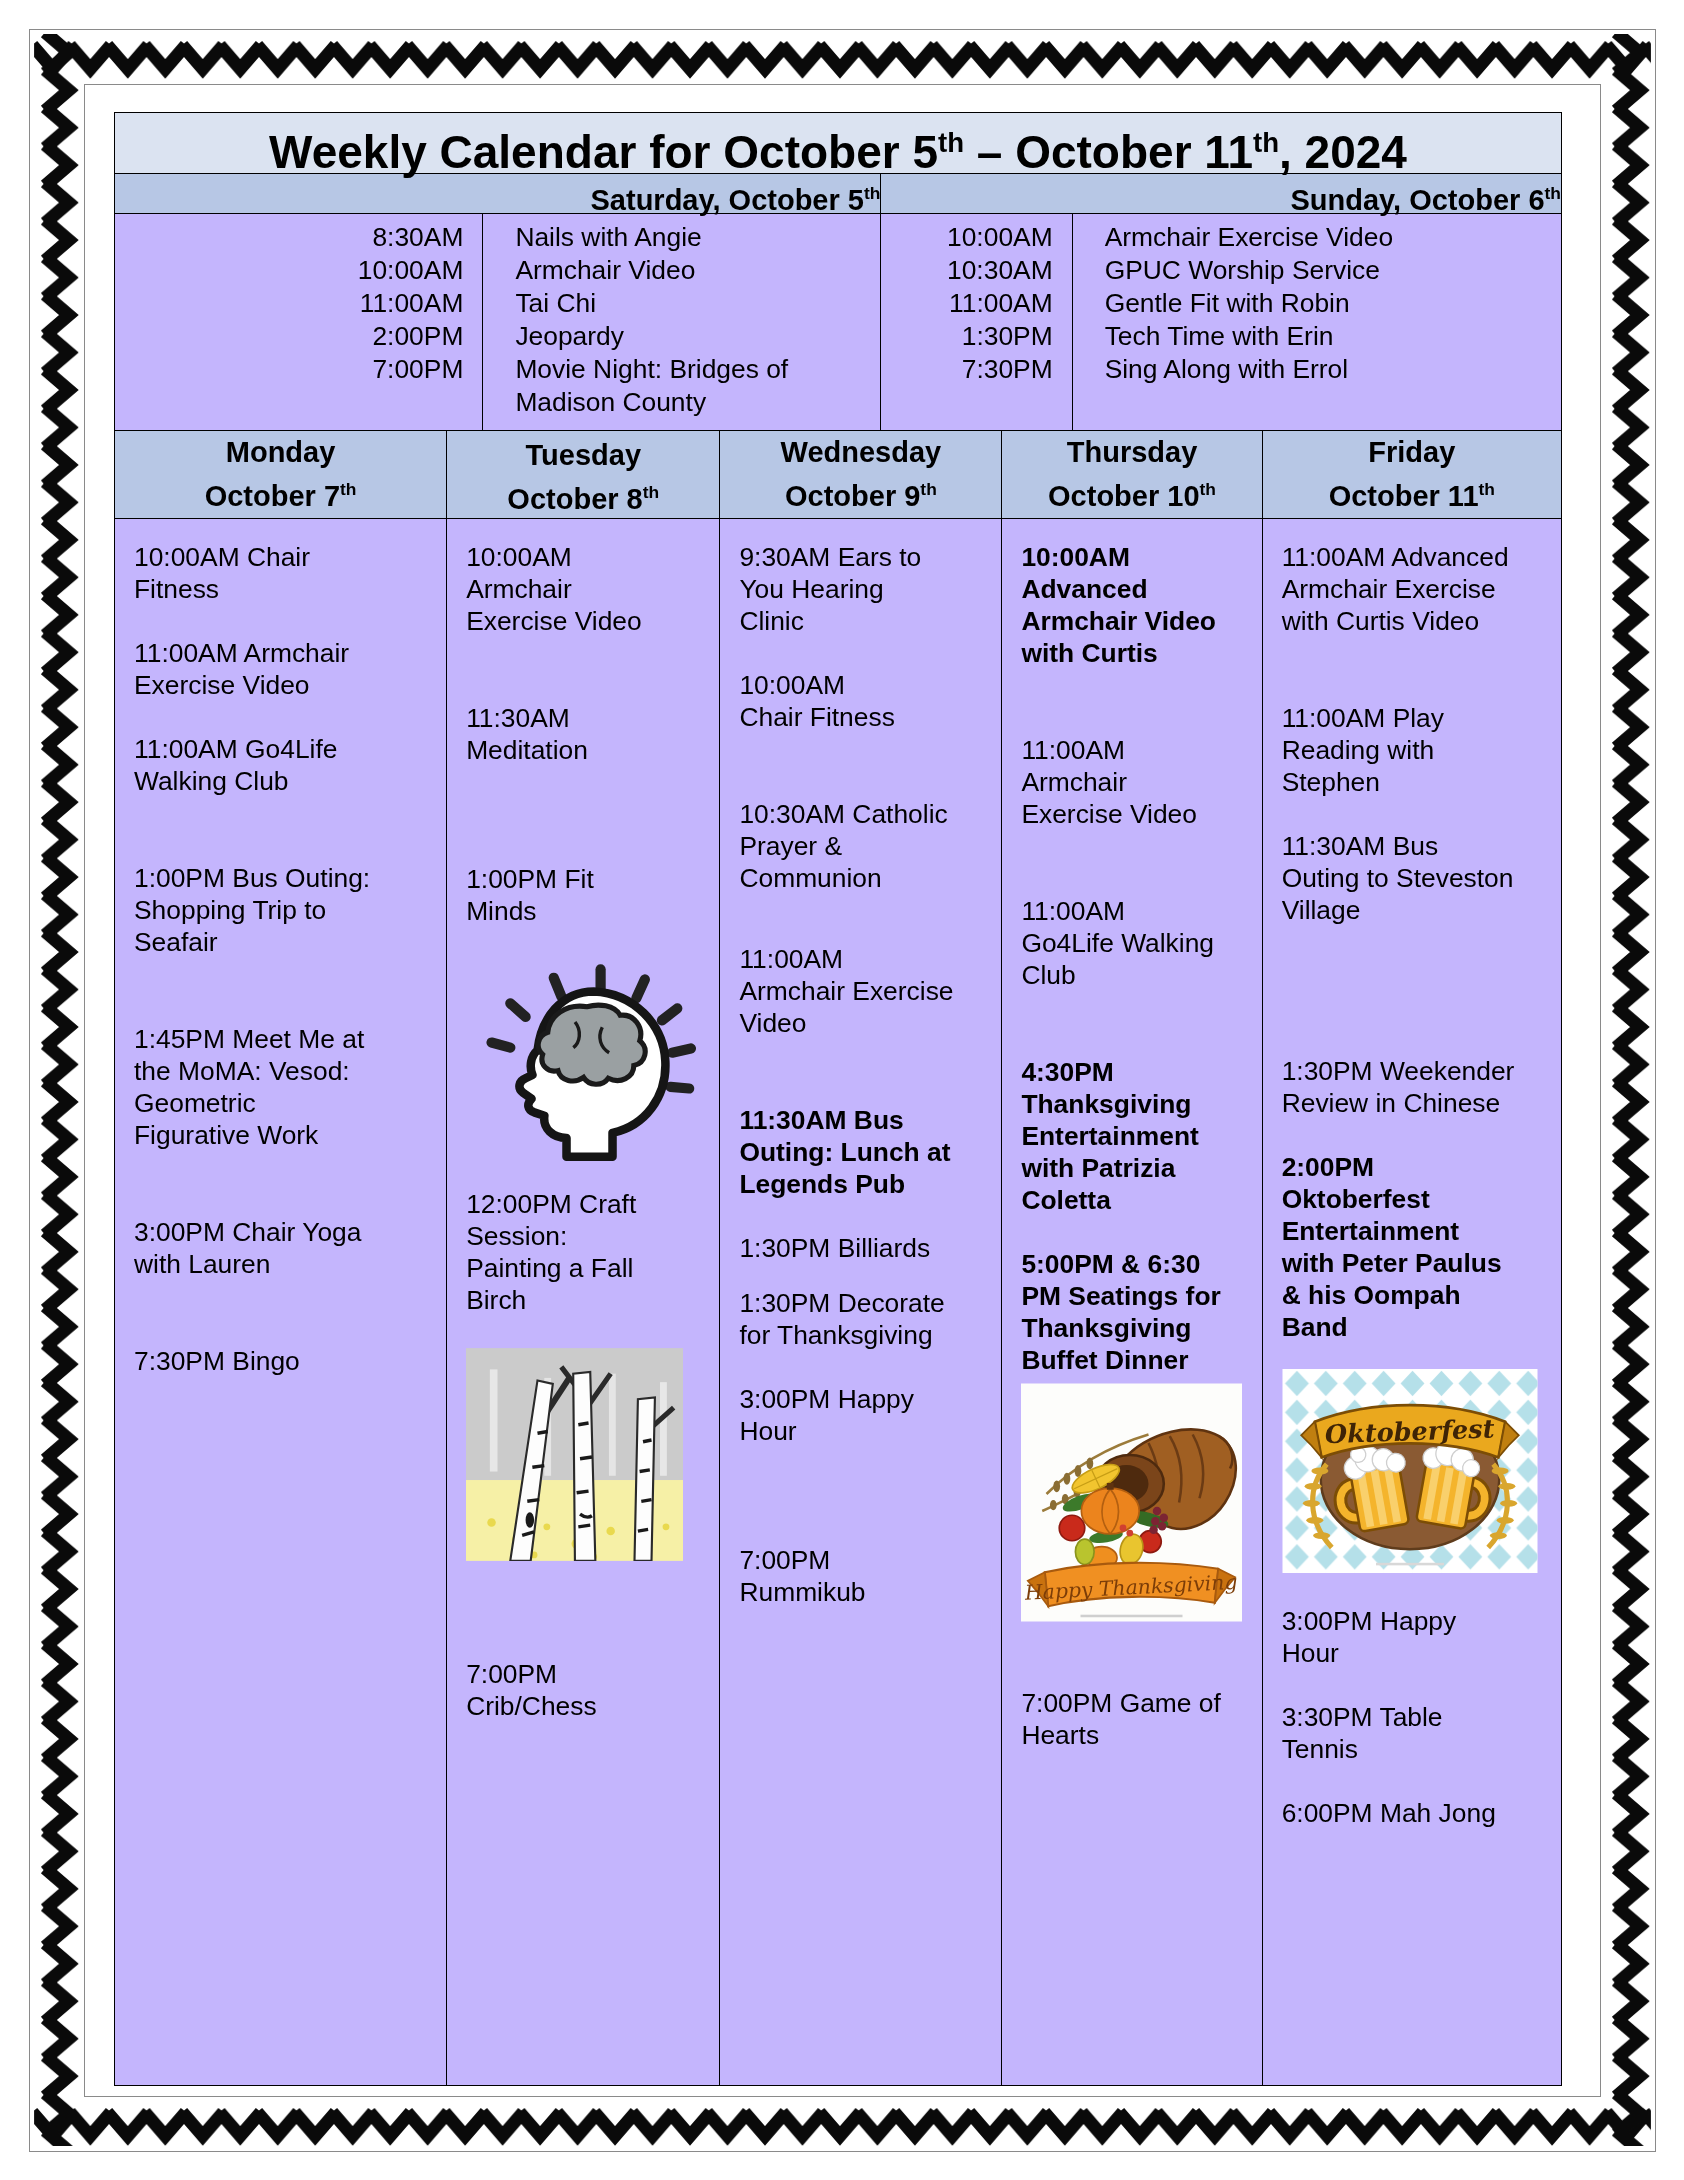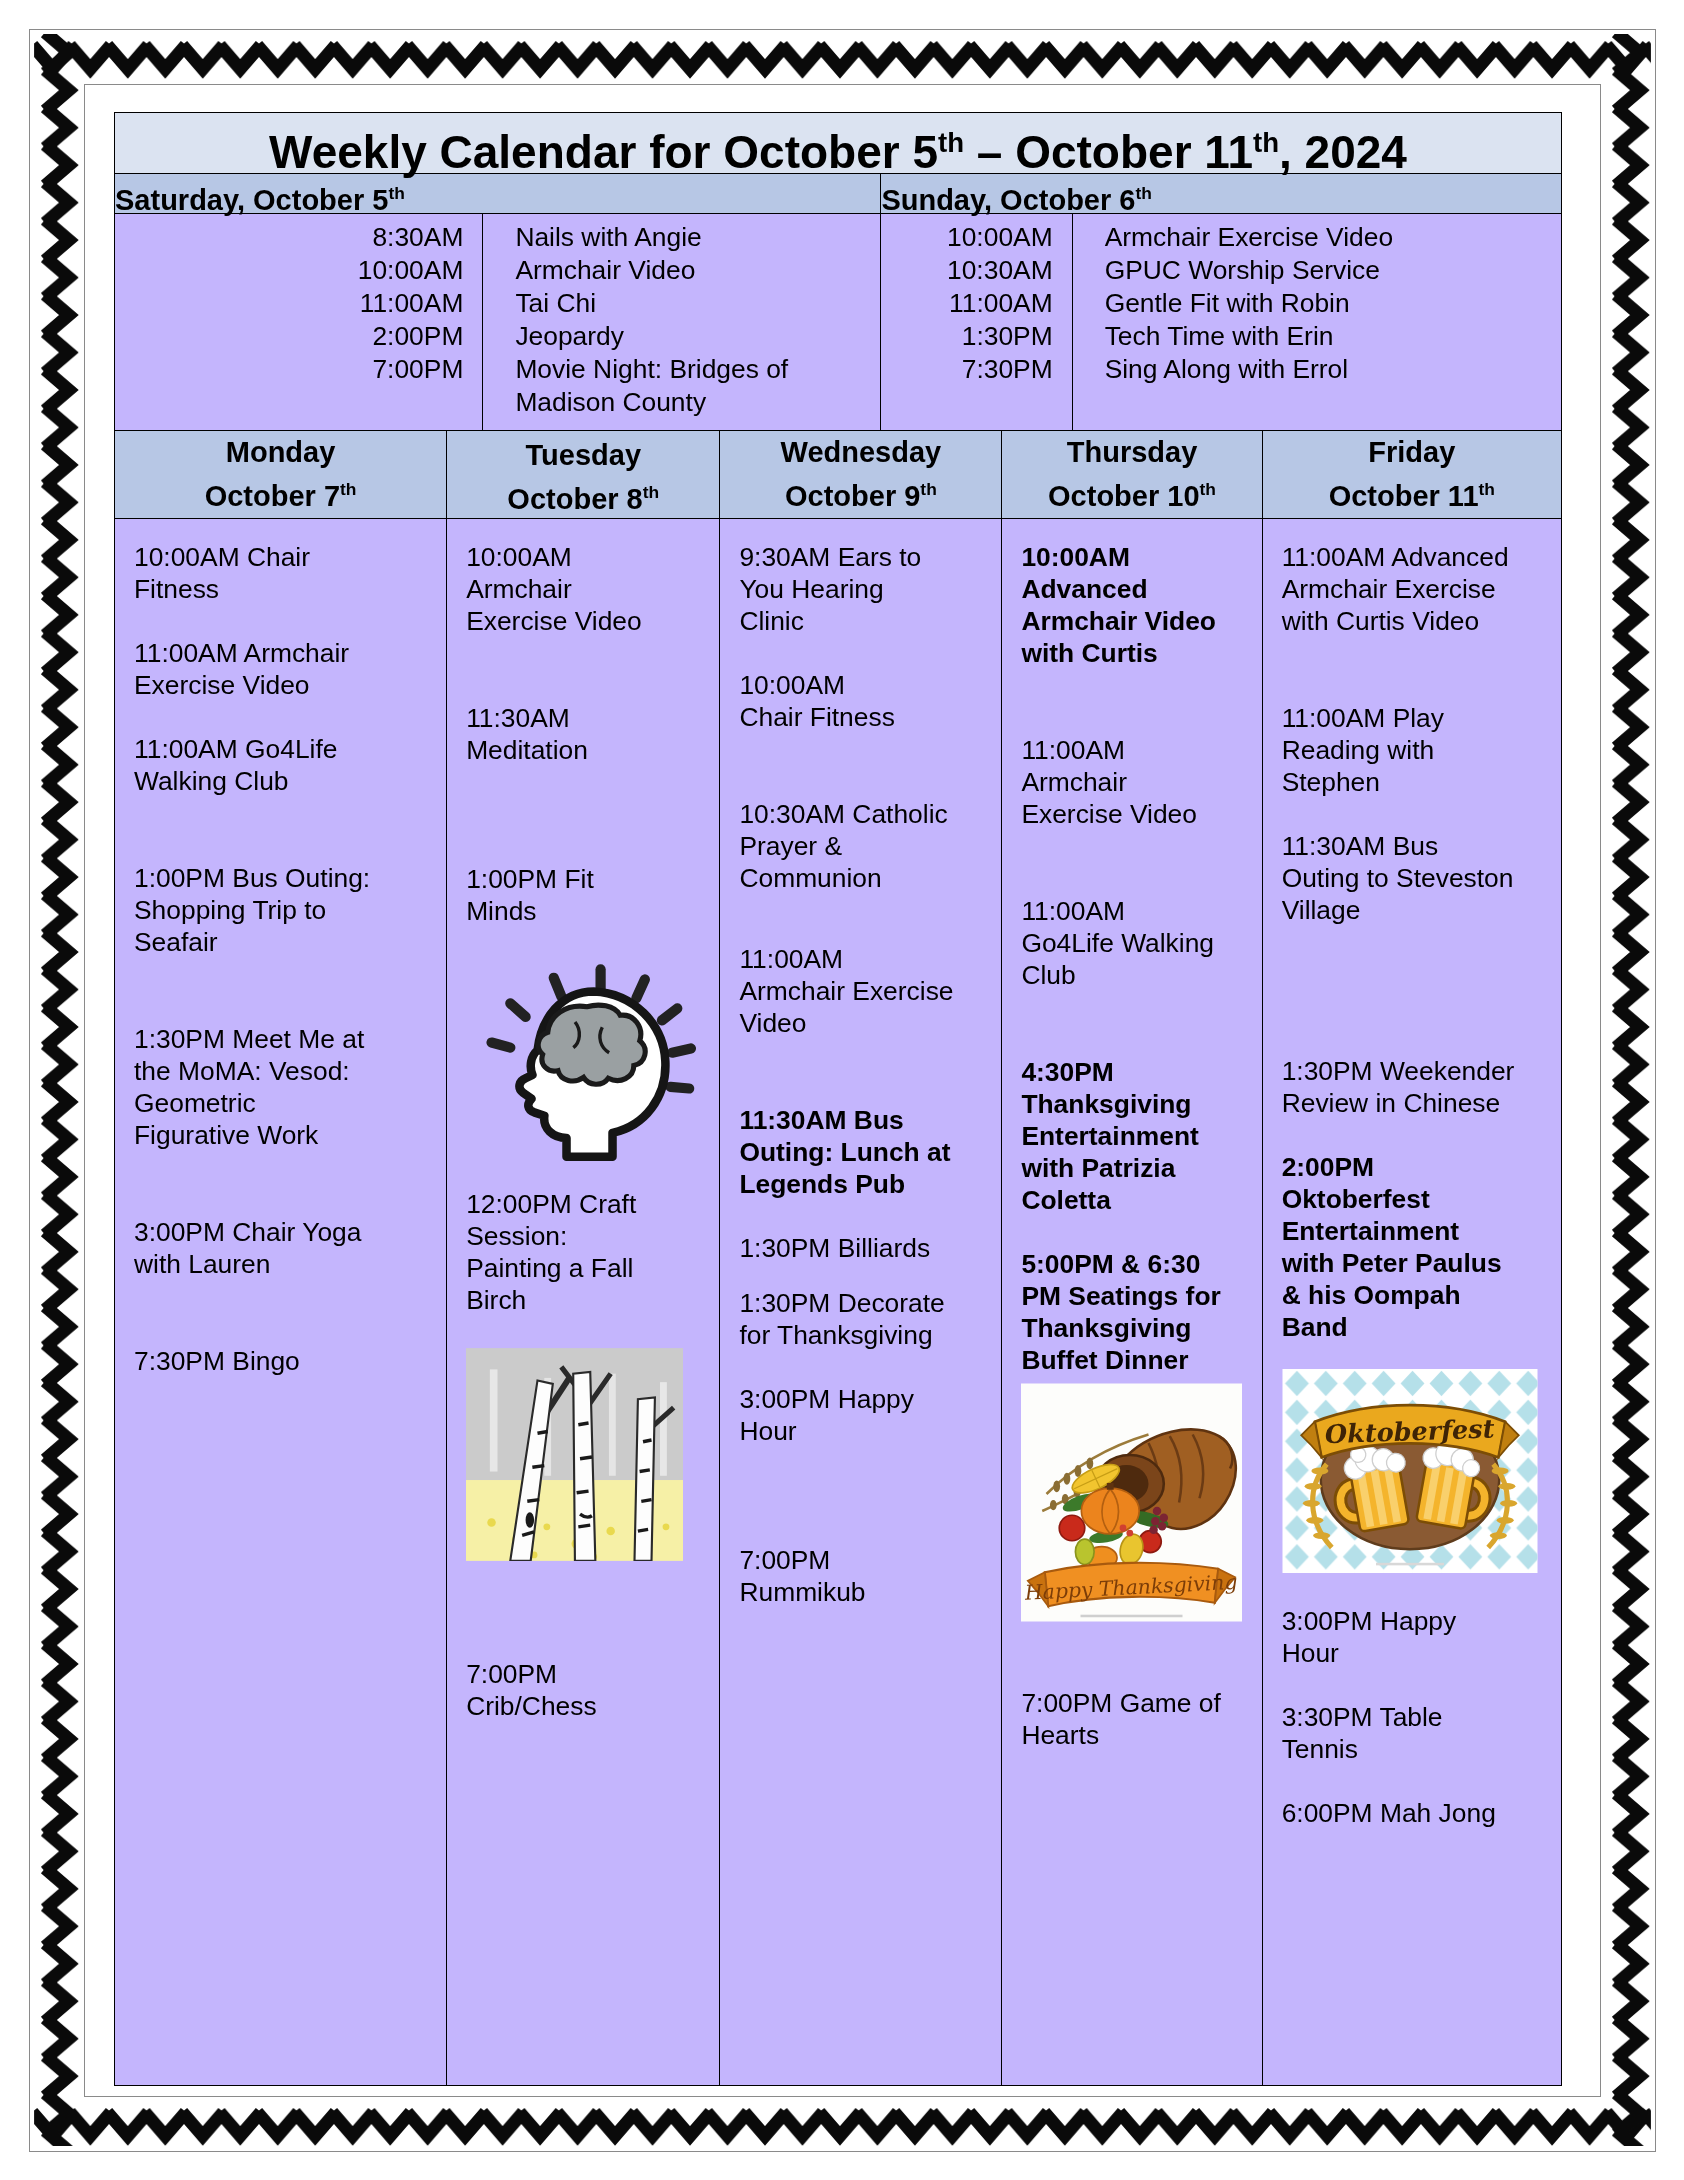--- a/index.html
+++ b/index.html
@@ -4,21 +4,21 @@
 <style>
   html,body{margin:0;padding:0;background:#fff;}
   body{width:1685px;height:2181px;position:relative;font-family:"Liberation Sans",sans-serif;color:#000;overflow:hidden;}
   .page{position:absolute;inset:0;background:#fff;}
   .strip{position:absolute;}
   .outer-line{position:absolute;left:29px;top:29px;right:29px;bottom:29px;border:1.7px solid #8a8a8a;}
   .inner-line{position:absolute;left:84px;top:84px;right:84px;bottom:84px;border:1.7px solid #8a8a8a;}
   .calendar{position:absolute;left:114px;top:112px;width:1446px;border:1.7px solid #000;background:#c4b5fd;}
   .title-bar{height:60px;line-height:60px;text-align:center;background:#dbe3f1;font-size:46px;font-weight:700;border-bottom:1.7px solid #000;white-space:nowrap;}
   sup{vertical-align:super;font-size:60%;}
-  .we-head{display:flex;background:#b7c7e5;border-bottom:1.7px solid #000;height:39px;line-height:39px;text-align:left;font-size:29px;font-weight:700;}
+  .we-head{display:flex;background:#b7c7e5;border-bottom:1.7px solid #000;height:39px;line-height:39px;text-align:right;font-size:29px;font-weight:700;}
   .we-h.sat{width:53%;border-right:1.7px solid #000;box-sizing:border-box;}
   .we-h.sun{width:47%;}
   .we-body{display:flex;height:216px;}
   .we-cell{display:flex;box-sizing:border-box;padding-top:6.8px;}
   .we-sat{width:53%;border-right:1.7px solid #000;}
   .we-sun{width:47%;}
   .tcol{box-sizing:border-box;padding-right:19px;text-align:right;font-size:26.4px;line-height:33px;}
   .sat-t{width:48%;}
   .sun-t{width:28%;}
   .acol{flex:1;border-left:1.7px solid #000;margin-top:-6.8px;padding-top:6.8px;padding-left:32px;padding-right:6.8px;font-size:26.4px;line-height:33px;white-space:pre-line;}
@@ -129,21 +129,21 @@
         <div class="wd-c" style="width: 22.9%;">
           <div class="item" style="margin-bottom: 32px;">10:00AM Chair
 Fitness</div>
           <div class="item" style="margin-bottom: 32px;">11:00AM Armchair
 Exercise Video</div>
           <div class="item" style="margin-bottom: 65px;">11:00AM Go4Life
 Walking Club</div>
           <div class="item" style="margin-bottom: 65px;">1:00PM Bus Outing:
 Shopping Trip to
 Seafair</div>
-          <div class="item" style="margin-bottom: 65px;">1:30PM Meet Me at
+          <div class="item" style="margin-bottom: 65px;">1:45PM Meet Me at
 the MoMA: Vesod:
 Geometric
 Figurative Work</div>
           <div class="item" style="margin-bottom: 65px;">3:00PM Chair Yoga
 with Lauren</div>
           <div class="item" style="margin-bottom: 32px;">7:30PM Bingo</div>
         </div>
         <div class="wd-c bl" style="width: 18.9%;">
           <div class="item" style="margin-bottom: 65px;">10:00AM
 Armchair

